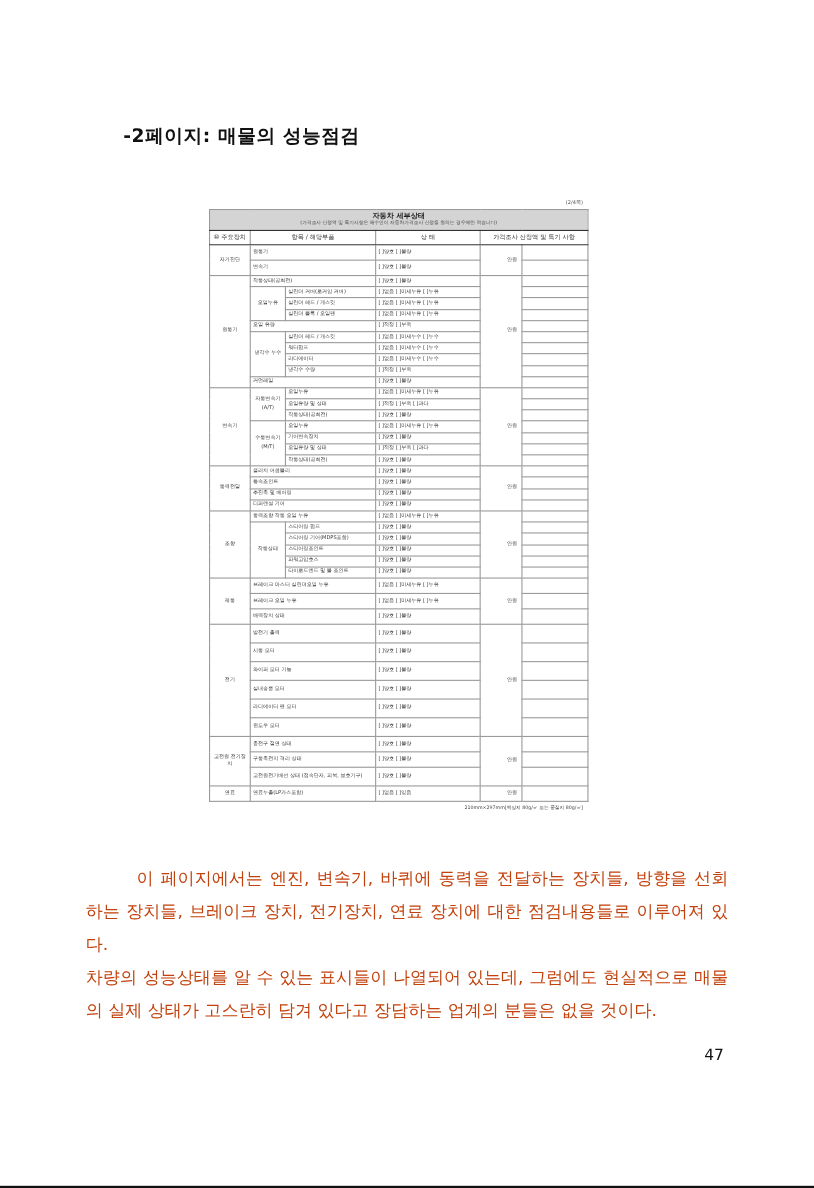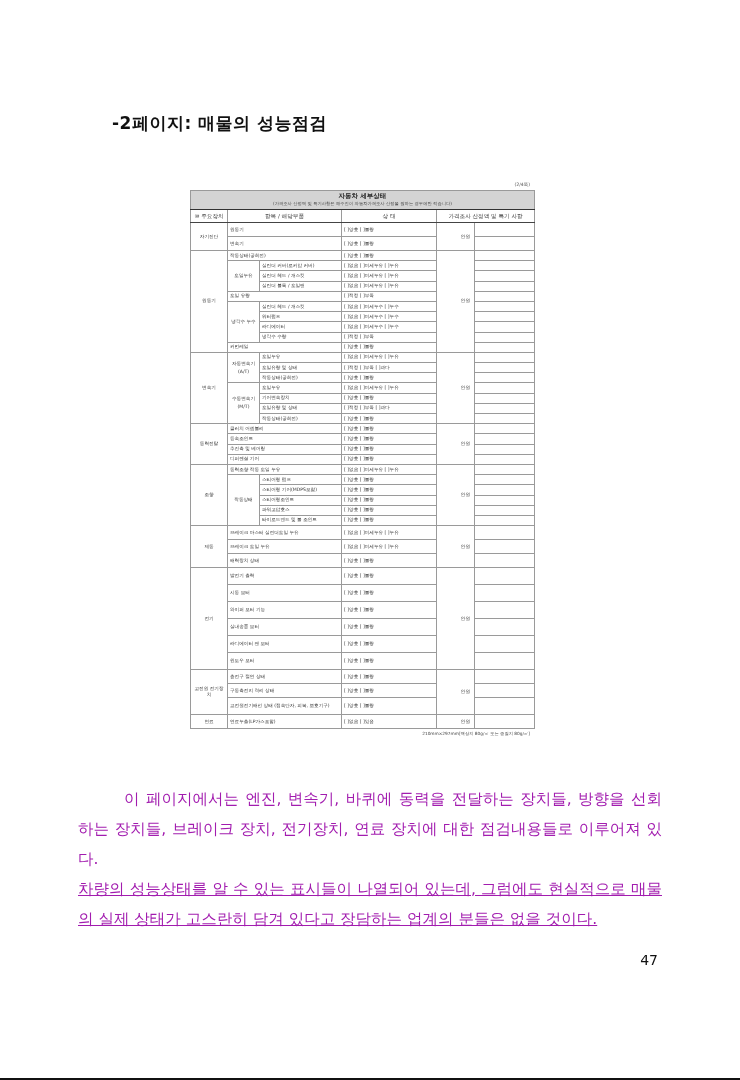--- a/index.html
+++ b/index.html
@@ -14,23 +14,23 @@
   .form .title-main { font-size:6.5px; font-weight:bold; color:#222; display:block; }
   .form .title-sub { font-size:4.3px; color:#444; display:block; }
   .form .hdr td { text-align:center; font-size:5.6px; height:12px; border-bottom:1px solid #444; }
   .form .cat { text-align:center; }
   .form .sub { text-align:center; }
   .form .opinion { text-align:right; padding-right:4px; }
   .form .tall td { height:13px; }
   .form .xtall td { height:16px; line-height:6px; }
   .form .sep td { border-top:1px solid #555; }
   .form-foot { text-align:right; font-size:4.3px; color:#444; margin-top:2px; padding-right:4px; }
-  .body-text { position:absolute; left:78px; width:584px; font-size:15.5px; line-height:30px; color:#a21caf; text-align:justify; }
+  .body-text { position:absolute; left:78px; width:584px; font-size:15.5px; line-height:30px; color:#c2410c; text-align:justify; }
   .p1 { top:784px; text-indent:46px; }
-  .p2 { top:874px;text-decoration:underline; }
+  .p2 { top:874px; }
   .page-num { position:absolute; right:82px; top:952px; font-size:14px; }
   .bottom-rule { position:absolute; left:0; right:0; bottom:0; height:2px; background:#111; }
 </style>
 </head>
 <body>
 
 <div class="heading">-2페이지: 매물의 성능점검</div>
 
 <div class="form">
   <div class="form-page">(2/4쪽)</div>

